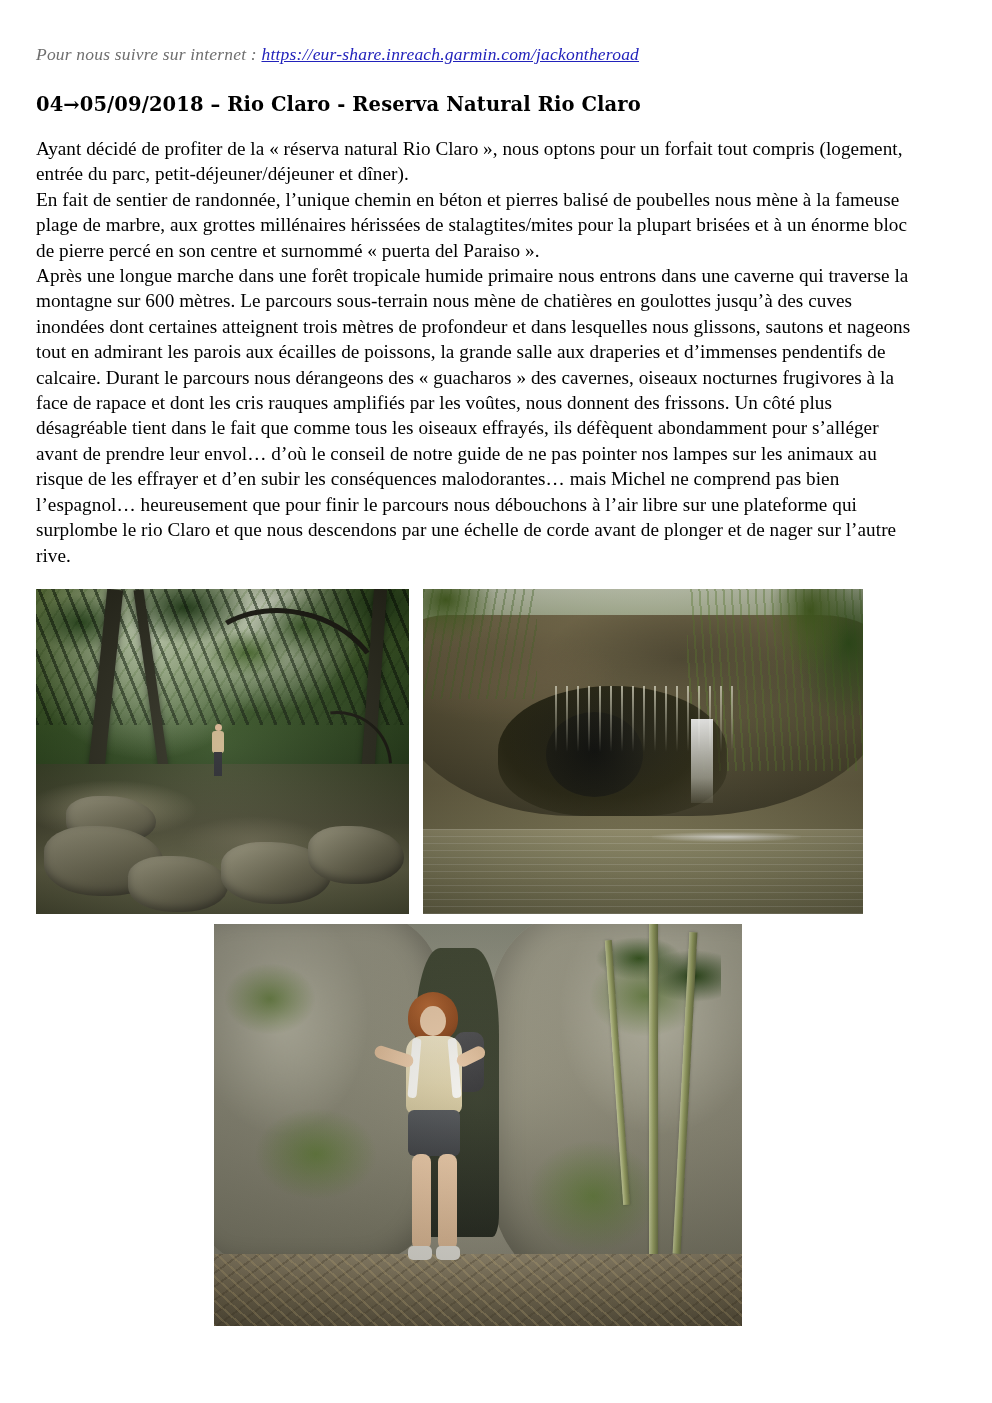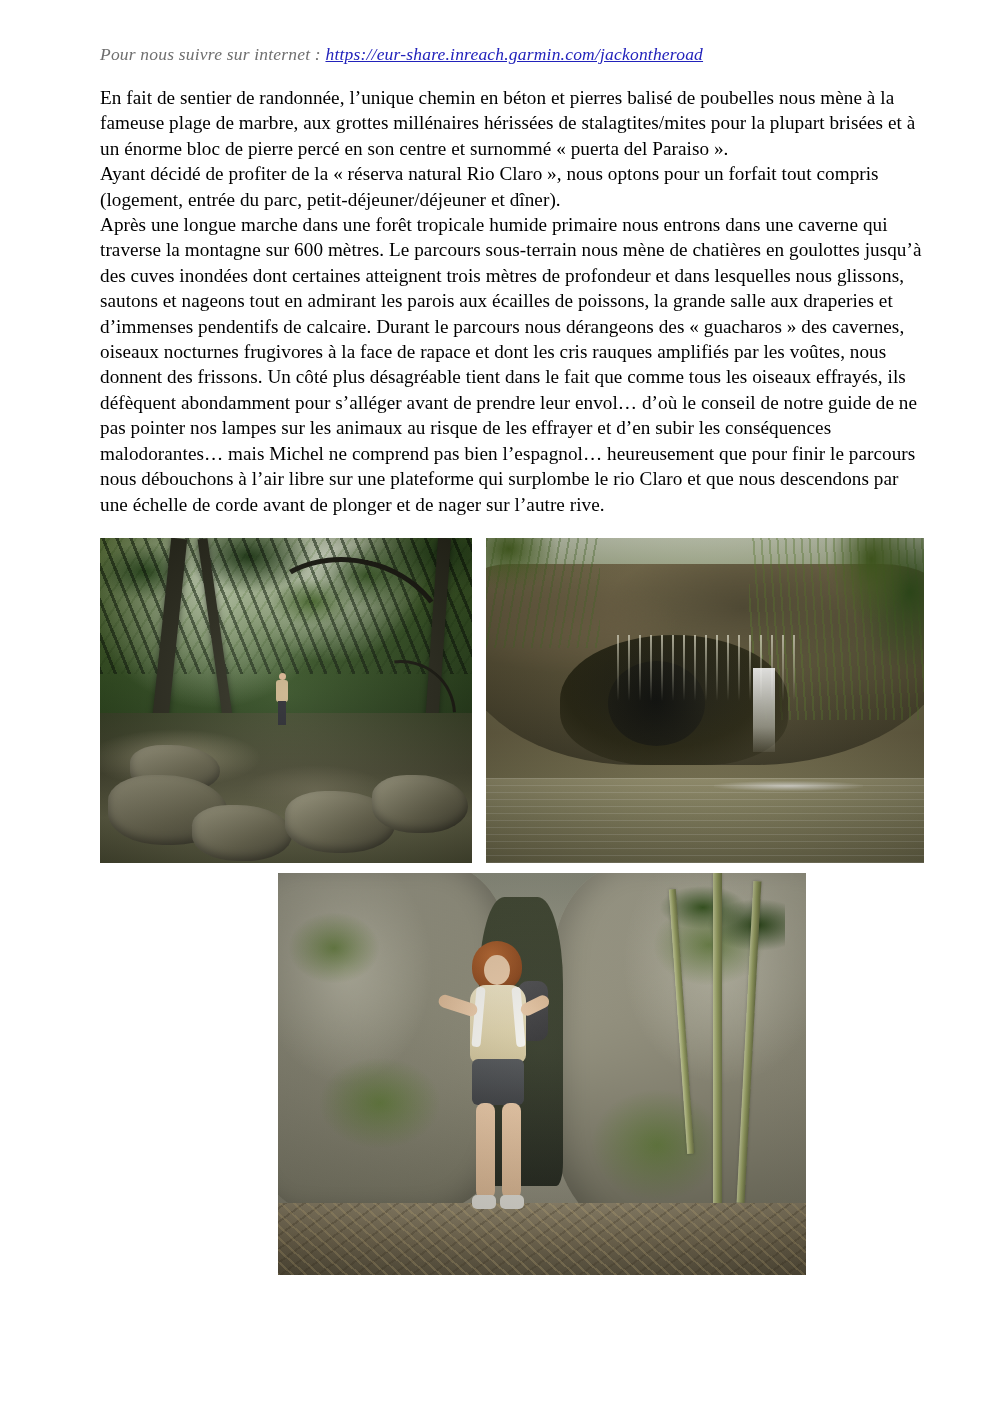--- a/index.html
+++ b/index.html
@@ -12,21 +12,21 @@
     height: 1403px;
     font-family: "Liberation Serif", serif;
     color: #000000;
     overflow: hidden;
     position: relative;
   }
   .page {
     box-sizing: border-box;
     width: 992px;
     height: 1403px;
-    padding: 40px 68px 0 100px;
+    padding: 40px 68px 0 36px;
     position: relative;
   }
   .follow-line {
     font-style: italic;
     font-size: 17.5px;
     color: #6f6f6f;
     letter-spacing: 0.2px;
     margin: 4px 0 0 0;
     white-space: nowrap;
   }
@@ -315,24 +315,25 @@
 </style>
 </head>
 <body>
 
 <div class="page">
 
   <div class="follow-line">
     <span>Pour nous suivre sur internet : </span><a class="url" href="#">https://eur-share.inreach.garmin.com/jackontheroad</a>
   </div>
 
+  <h1 class="title">04→05/09/2018 – Rio Claro - Reserva Natural Rio Claro</h1>
 
   <div class="body-text">
+    <p>Ayant décidé de profiter de la « réserva natural Rio Claro », nous optons pour un forfait tout compris (logement, entrée du parc, petit-déjeuner/déjeuner et dîner).</p>
     <p>En fait de sentier de randonnée, l’unique chemin en béton et pierres balisé de poubelles nous mène à la fameuse plage de marbre, aux grottes millénaires hérissées de stalagtites/mites pour la plupart brisées et à un énorme bloc de pierre percé en son centre et surnommé « puerta del Paraiso ».</p>
-    <p>Ayant décidé de profiter de la « réserva natural Rio Claro », nous optons pour un forfait tout compris (logement, entrée du parc, petit-déjeuner/déjeuner et dîner).</p>
     <p>Après une longue marche dans une forêt tropicale humide primaire nous entrons dans une caverne qui traverse la montagne sur 600 mètres. Le parcours sous-terrain nous mène de chatières en goulottes jusqu’à des cuves inondées dont certaines atteignent trois mètres de profondeur et dans lesquelles  nous glissons, sautons et nageons tout en admirant les parois aux écailles de poissons, la grande salle aux draperies et d’immenses pendentifs de calcaire. Durant le parcours nous dérangeons des « guacharos » des cavernes, oiseaux nocturnes frugivores à la face de rapace et dont les cris rauques amplifiés par les voûtes,  nous donnent des frissons. Un côté plus désagréable tient dans le fait que comme tous les oiseaux effrayés, ils défèquent abondamment pour s’alléger avant de prendre leur envol… d’où le conseil de notre guide de ne pas pointer nos lampes sur les animaux au risque de les effrayer et d’en subir les conséquences malodorantes… mais Michel ne comprend pas bien l’espagnol… heureusement que pour finir le parcours nous débouchons à l’air libre sur une plateforme qui surplombe le rio Claro et que nous descendons par une échelle de corde avant de plonger et de nager sur l’autre rive.</p>
   </div>
 
   <div class="photo-row">
 
     <div class="photo jungle">
       <div class="sky"></div>
       <div class="canopy"></div>
       <div class="leafband"></div>
       <div class="trunk t1"></div>

